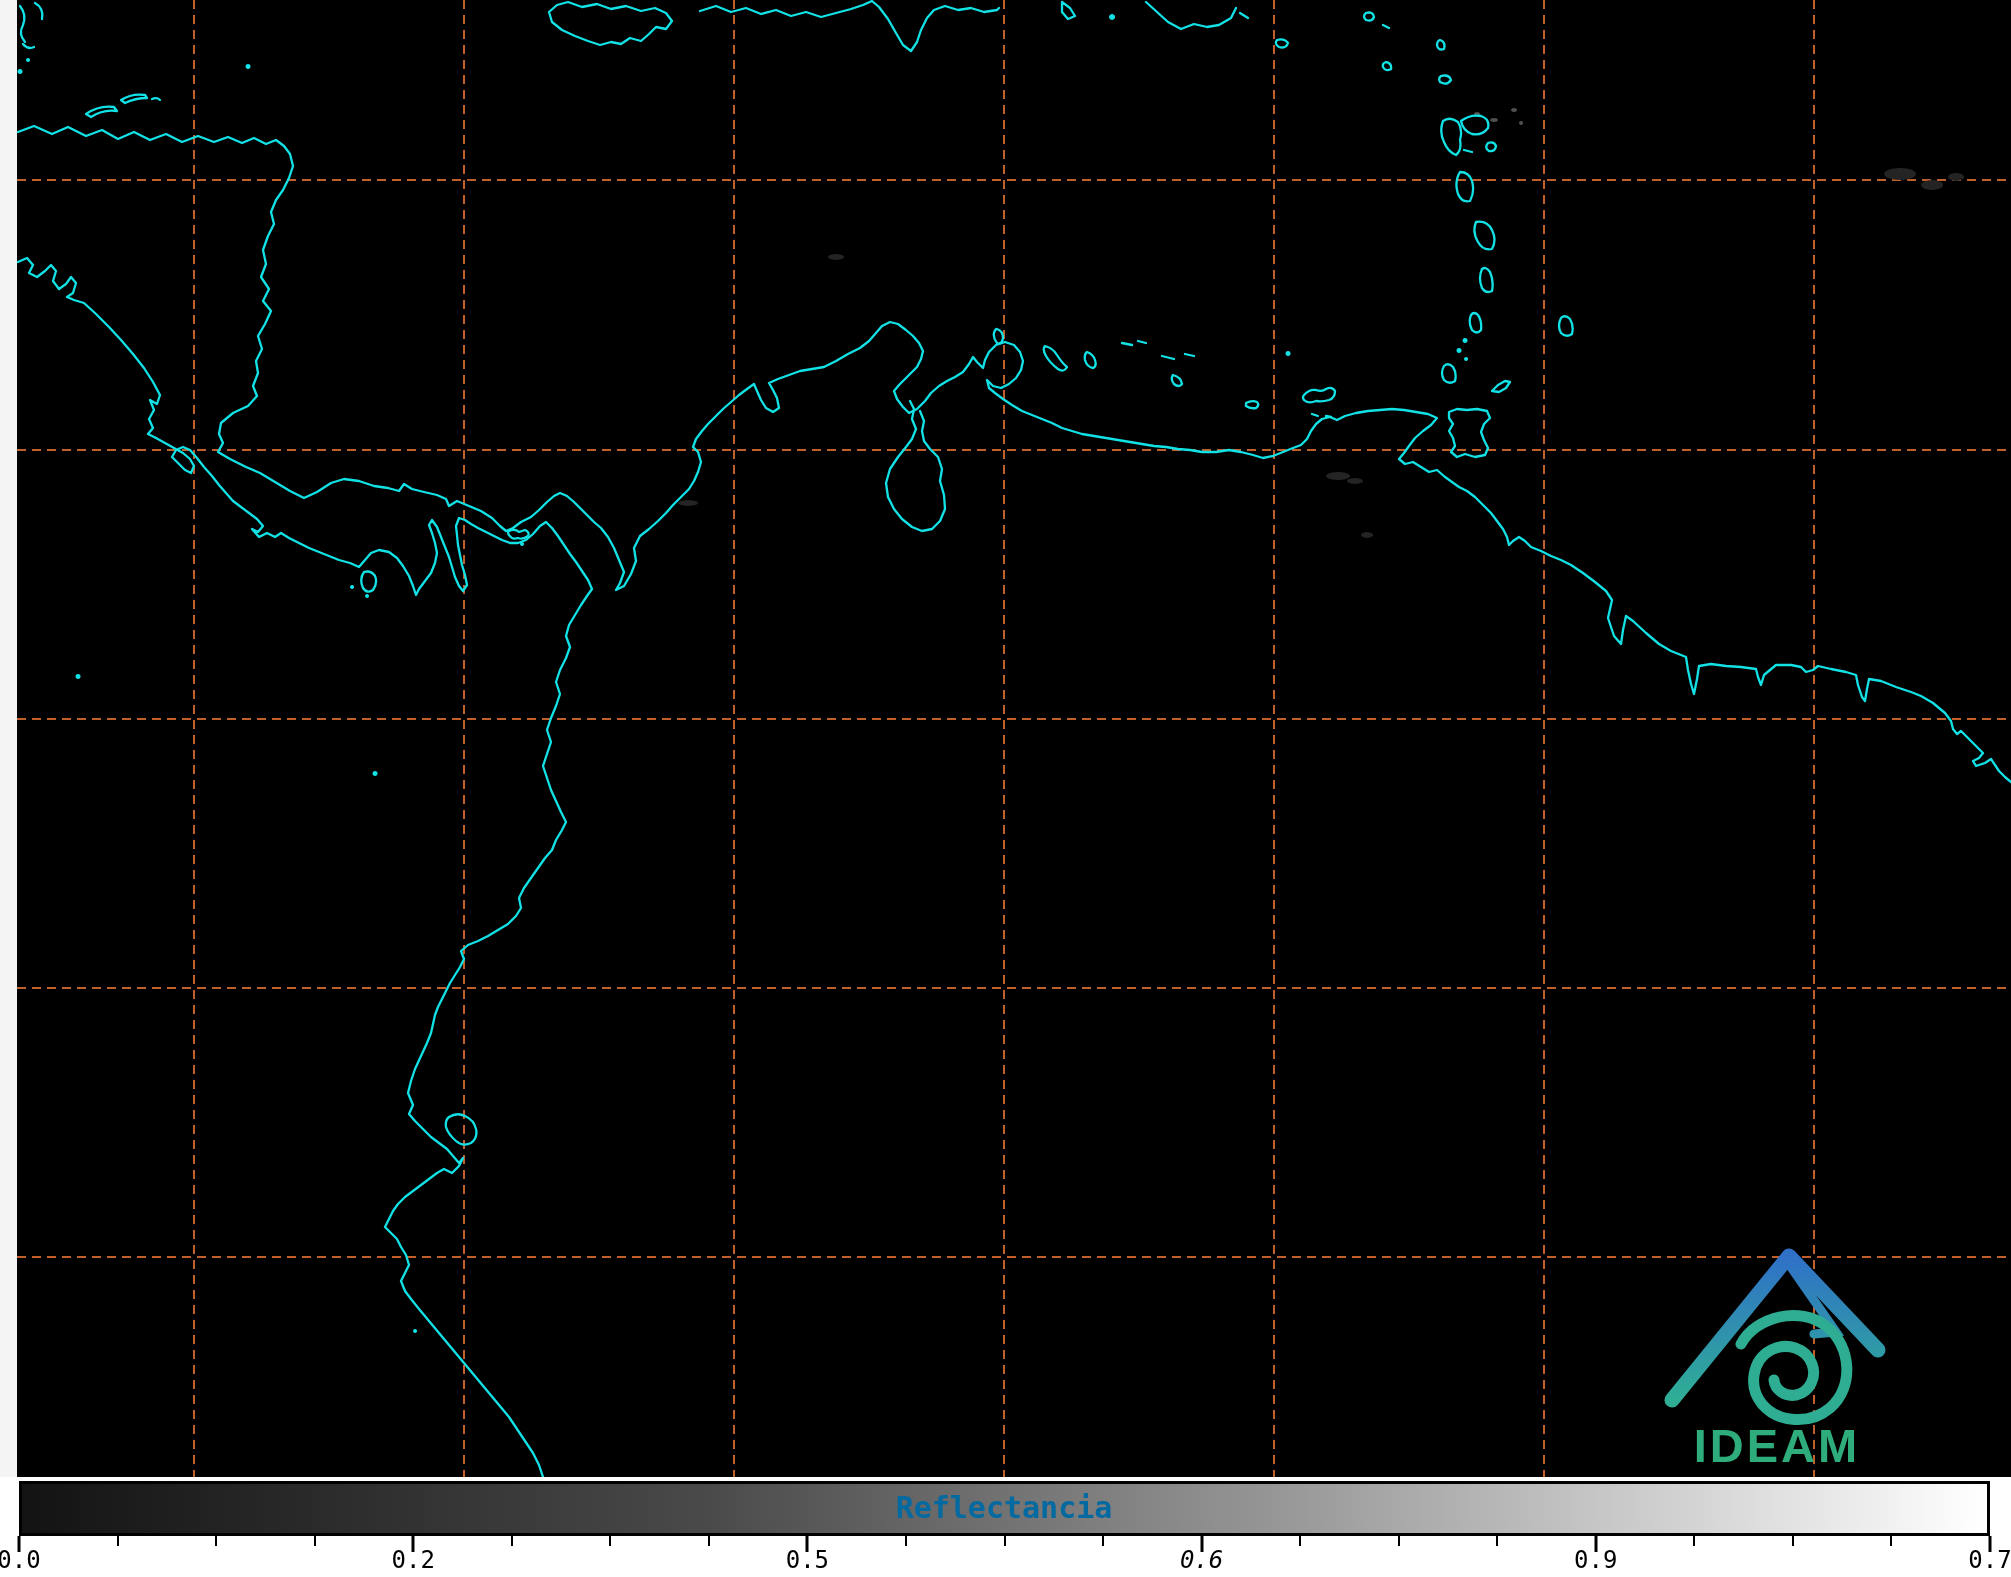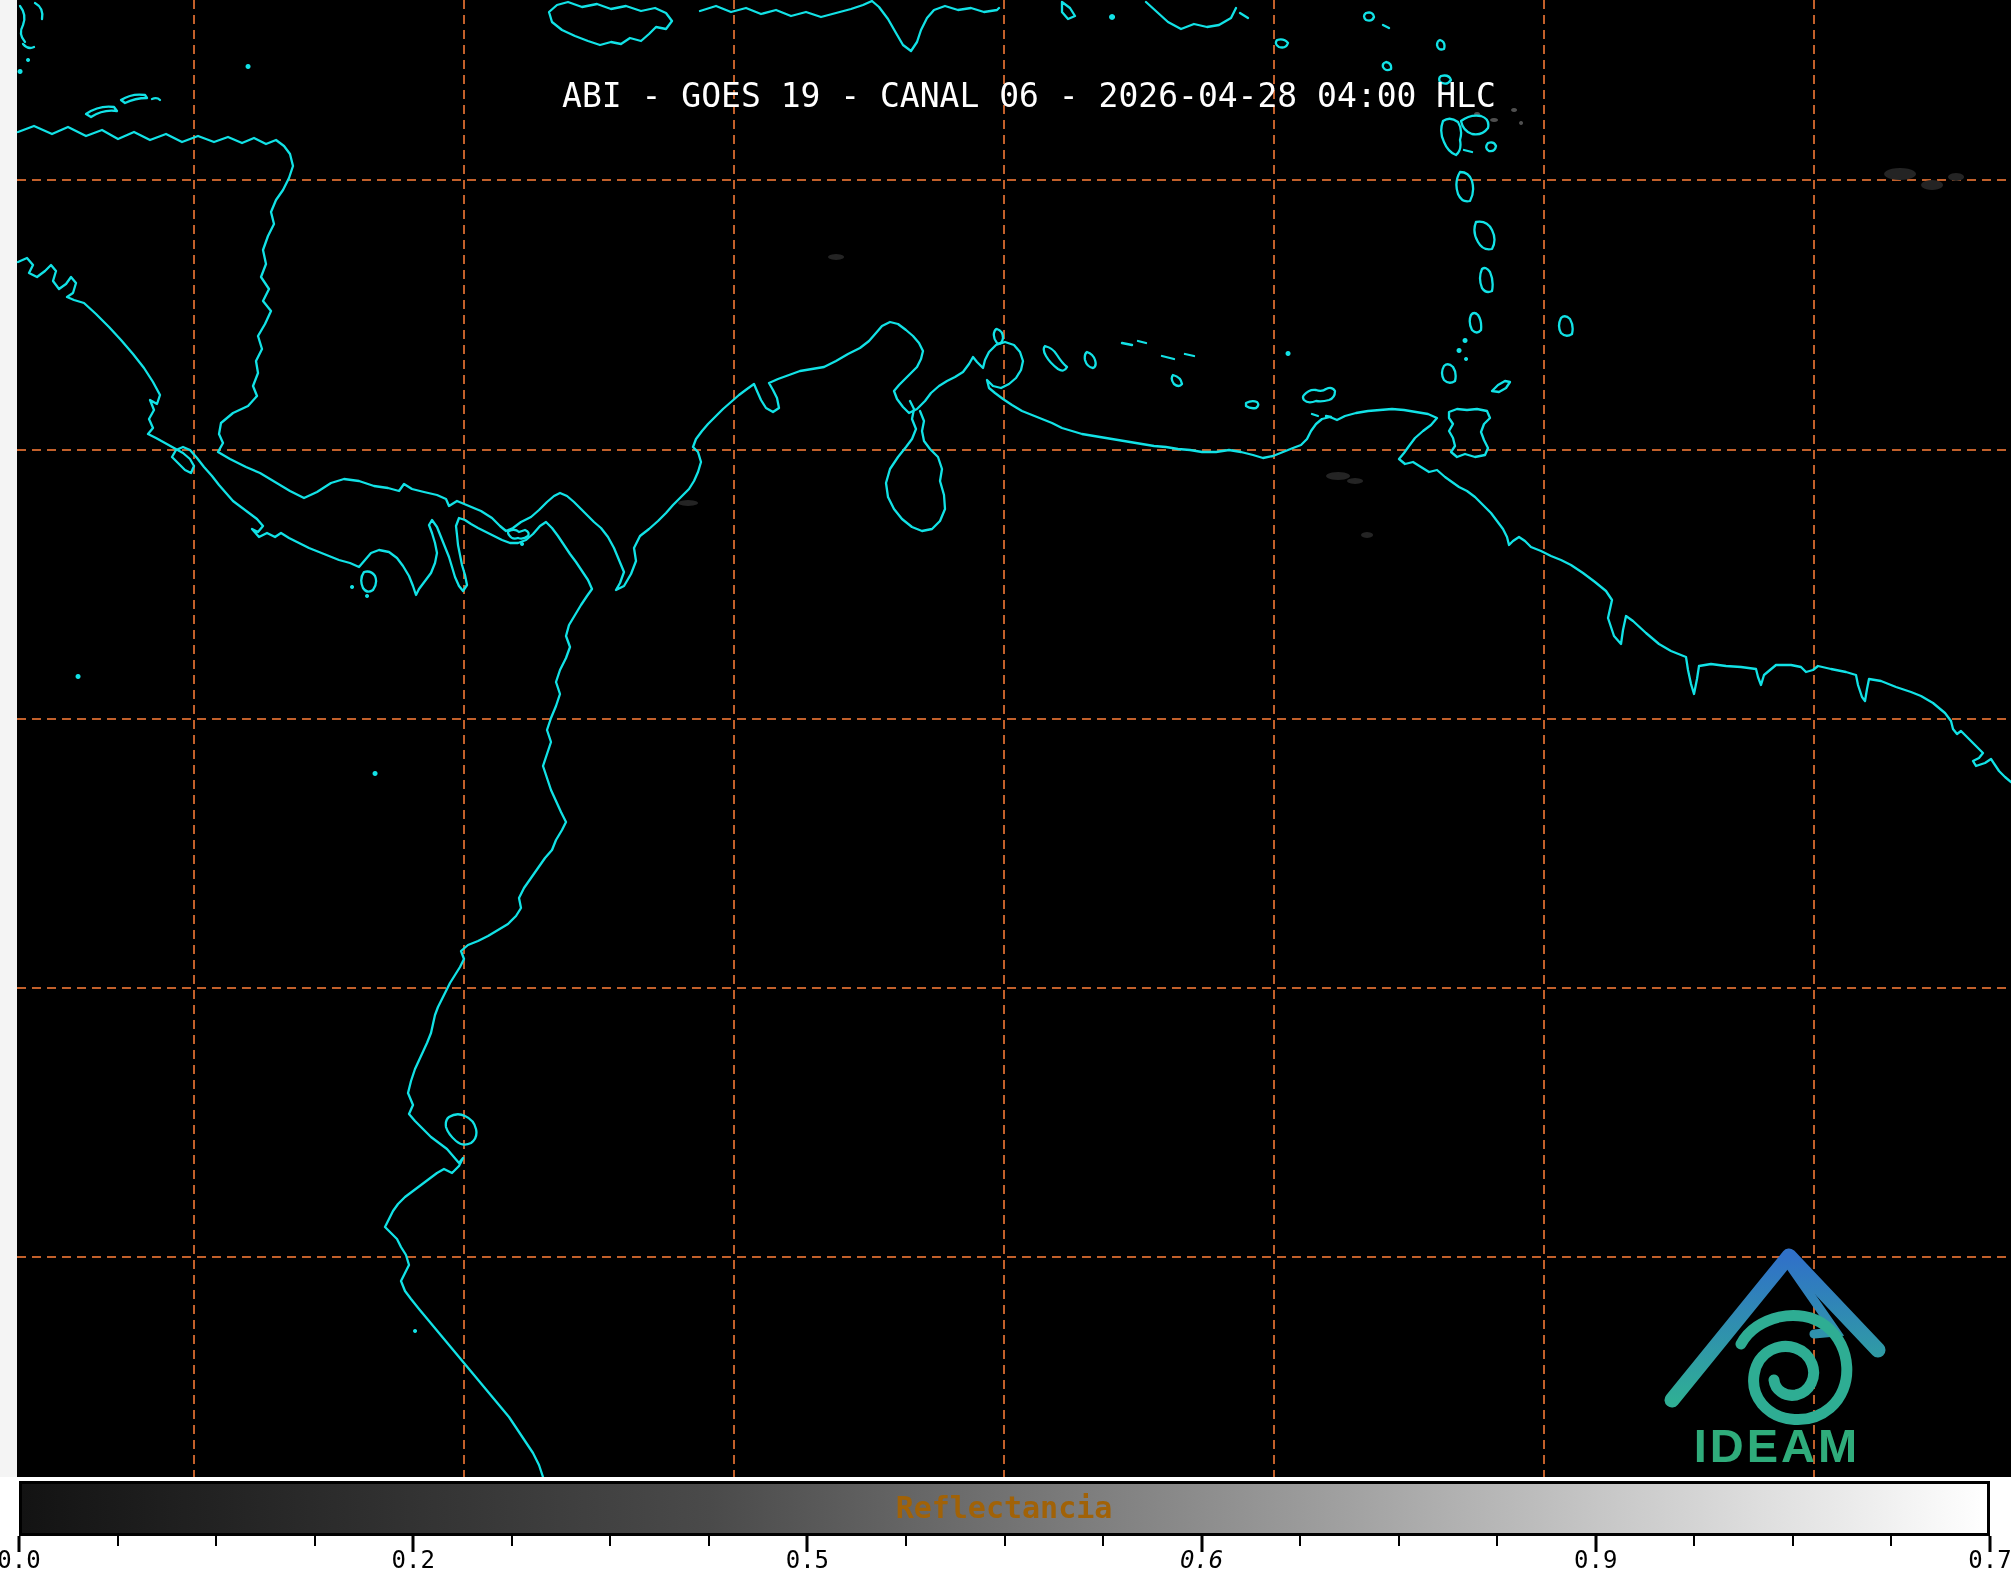--- a/index.html
+++ b/index.html
@@ -10,21 +10,21 @@
   .coast-dots{fill:#12E2E6;stroke:none;}
   .gridline{stroke:#C2602B;stroke-width:2;stroke-dasharray:9 6;fill:none;}
   .cloud{fill:#242424;stroke:none;}
   .cloud-lit{fill:#4F4F4F;stroke:none;}
   #map-title{position:absolute;top:76px;left:1029px;transform:translateX(-50%);
      color:#FFFFFF;font-size:33px;white-space:nowrap;letter-spacing:0px;}
   #cb-strip{position:absolute;left:0;top:1477px;width:2011px;height:100px;background:#FFFFFF;}
   #cb-bar{position:absolute;left:19px;top:1481px;width:1971px;height:55px;box-sizing:border-box;
      border:3px solid #000;background:linear-gradient(90deg,#131313 0%,#4a4a4a 35%,#9a9a9a 65%,#ffffff 100%);}
   #cb-label{position:absolute;left:1004px;top:1490px;transform:translateX(-50%);
-     color:#a16207;font-size:30px;font-weight:bold;white-space:nowrap;}
+     color:#0369a1;font-size:30px;font-weight:bold;white-space:nowrap;}
   .cbtick{position:absolute;top:1536px;width:2px;height:10px;background:#000;transform:translateX(-50%);}
   .cbtick.major{height:16px;width:3px;}
   .cblabel{position:absolute;top:1546px;transform:translateX(-50%);color:#000;font-size:24px;white-space:nowrap;}
   #ideam-text{font-family:"Liberation Sans",sans-serif;font-weight:bold;font-size:47px;letter-spacing:3px;}
 </style>
 </head>
 <body>
 
 <div id="stage">
 
@@ -68,21 +68,20 @@
     <path class="coast-dots" d="M248 64 a2.5 2.5 0 1 0 .1 0 M78 674 a2.5 2.5 0 1 0 .1 0 M375 771 a2.5 2.5 0 1 0 .1 0 M352 585 a2 2 0 1 0 .1 0 M367 594 a2 2 0 1 0 .1 0 M522 542 a2 2 0 1 0 .1 0 M415 1329 a2 2 0 1 0 .1 0 M1465 338 a2.5 2.5 0 1 0 .1 0 M1459 348 a2.5 2.5 0 1 0 .1 0 M1466 357 a2 2 0 1 0 .1 0 M1112 14 a3 3 0 1 0 .1 0 M20 69 a2.5 2.5 0 1 0 .1 0 M28 58 a2 2 0 1 0 .1 0 M1288 351 a2.5 2.5 0 1 0 .1 0"></path>
 
     <g>
       <path d="M1672 1400 L1789 1256 L1878 1350" fill="none" stroke="url(#roofgrad)" stroke-width="15" stroke-linecap="round" stroke-linejoin="round"></path>
       <path d="M1786 1260 L1836 1332 L1814 1334" fill="none" stroke="url(#roofgrad)" stroke-width="9" stroke-linecap="round"></path>
       <path d="M1741 1344 C1756 1316 1800 1306 1826 1326 C1852 1346 1854 1388 1830 1408 C1810 1425 1778 1423 1762 1404 C1748 1387 1752 1360 1771 1350 C1787 1342 1806 1348 1812 1364 C1817 1377 1810 1392 1796 1395 C1785 1397 1775 1390 1774 1380" fill="none" stroke="#2EAD93" stroke-width="11" stroke-linecap="round"></path>
       <text id="ideam-text" x="1777" y="1462" text-anchor="middle" fill="#2FAC7B">IDEAM</text>
     </g>
   </svg>
 
-  <div id="map-title">ABI - GOES 19 - CANAL 06 - 2026-04-28 04:00 HLC</div>
 
   <div id="cb-strip">
     <div id="cb-bar" style="position:absolute;left:19px;top:4px;"></div>
   </div>
   <div id="cb-bar2" style="position:absolute;"></div>
   <div id="cb-label">Reflectancia</div>
   <div id="cb-ticks">
       <div class="cbtick major" style="left: 19px;"></div>
       <div class="cbtick" style="left: 117.55px;"></div>
       <div class="cbtick" style="left: 216.1px;"></div>

